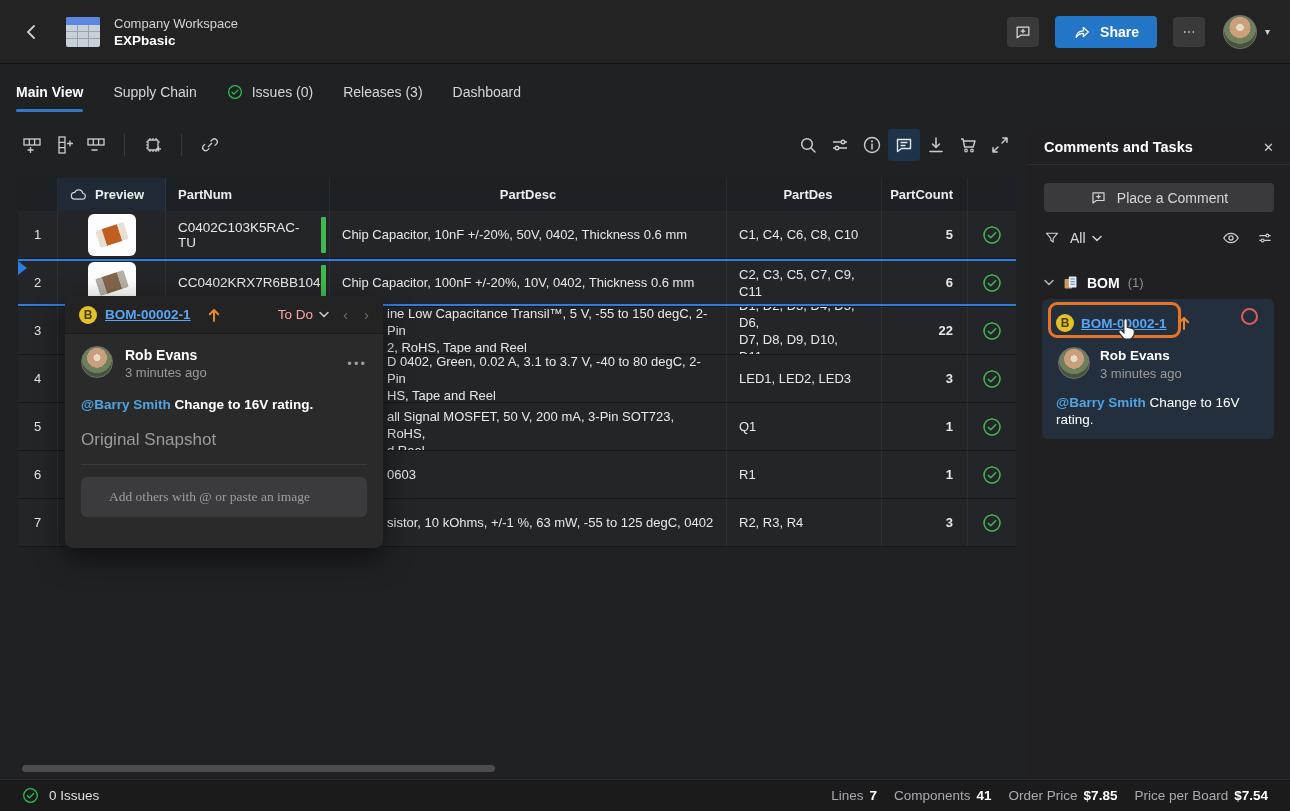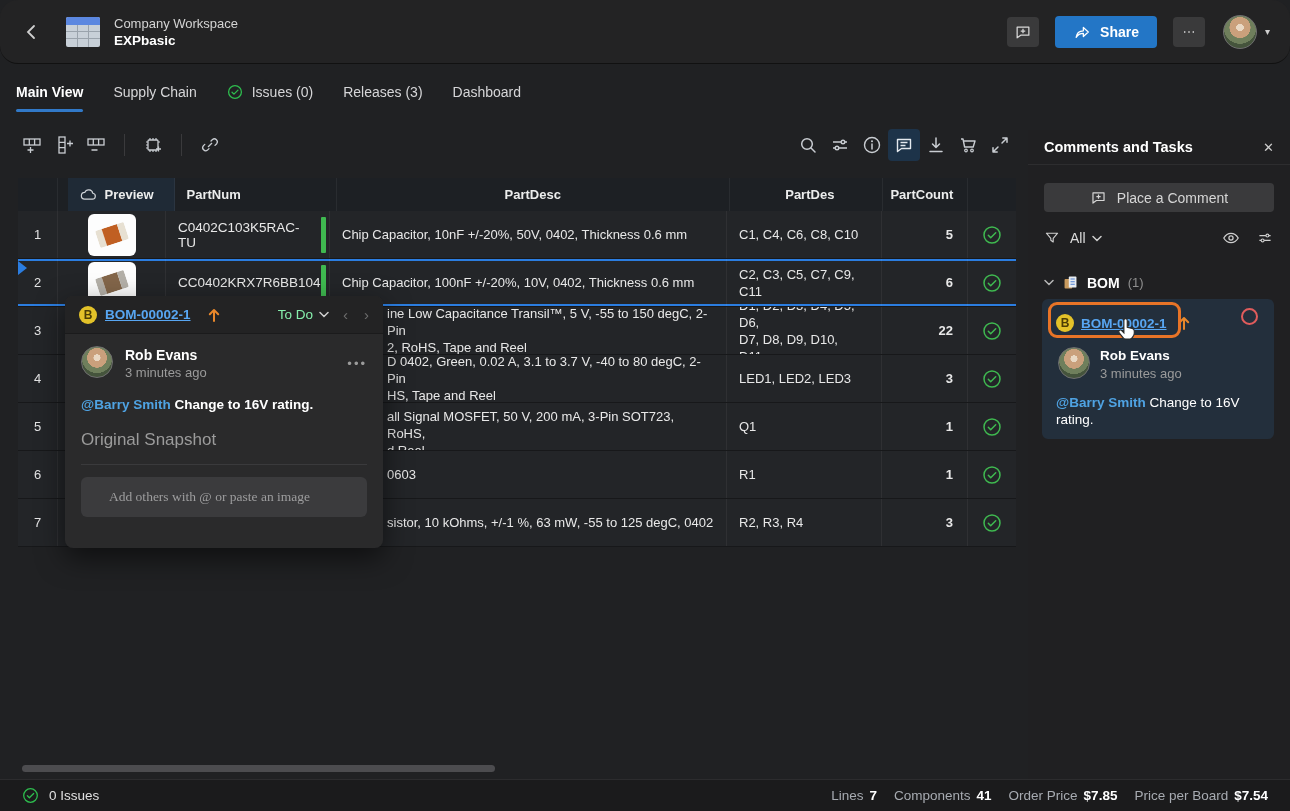--- a/index.html
+++ b/index.html
@@ -3,21 +3,21 @@
 <meta charset="utf-8">
 <style>
   * { margin:0; padding:0; box-sizing:border-box; }
   body { background:#000; }
   .screen{ position:relative; width:1290px; height:811px; background:#202123;
     font-family:"Liberation Sans", sans-serif; color:#e8e8e8; overflow:hidden; font-size:13px;}
   svg{ display:block; }
 
   
   .topbar{ position:absolute; left:0; top:0; width:1290px; height:64px; background:#232324;
-    border-bottom:1px solid #111; display:flex; align-items:center; padding:0 20px;border-radius:18px;}
+    border-bottom:1px solid #111; display:flex; align-items:center; padding:0 20px;}
   .backbtn{ width:24px; height:24px; display:flex; align-items:center; justify-content:center; color:#cfcfcf; cursor:pointer;}
   .appicon{ margin-left:22px; width:34px; height:30px; position:relative; background:#c8d0d8; border-radius:2px; overflow:hidden;}
   .appicon .band{ position:absolute; left:0; top:0; right:0; height:8px; background:#5b87e0;}
   .appicon .grid{ position:absolute; left:0; top:8px; right:0; bottom:0;
      background:
        linear-gradient(#9aa3ac,#9aa3ac) 0 6px/100% 1px no-repeat,
        linear-gradient(#9aa3ac,#9aa3ac) 0 13px/100% 1px no-repeat,
        linear-gradient(90deg,#9aa3ac,#9aa3ac) 11px 0/1px 100% no-repeat,
        linear-gradient(90deg,#9aa3ac,#9aa3ac) 22px 0/1px 100% no-repeat;}
   .titles{ margin-left:14px; line-height:17px;}
@@ -49,21 +49,21 @@
   .toolbar-right{ position:absolute; top:126px; left:792px; height:38px; display:flex; align-items:center;}
 
   
   .table{ position:absolute; left:18px; top:178px; width:998px;}
   .trow{ display:flex; width:100%;}
   .thead{ height:33px; background:#1d2024;}
   .thead .cell{ display:flex; align-items:center; font-weight:bold; color:#eceded; font-size:13px;}
   .cell{ border-right:1px solid rgba(255,255,255,0.055); padding:0 12px; overflow:hidden;}
   .c-num{ width:40px; display:flex; align-items:center; justify-content:center; padding:0;}
   .c-prev{ width:108px; display:flex; align-items:center; justify-content:center;}
-  .thead .c-prev{ background:#1f2a36; justify-content:flex-start; gap:8px; padding:0 12px;margin-left:10px;}
+  .thead .c-prev{ background:#1f2a36; justify-content:flex-start; gap:8px; padding:0 12px;}
   .c-pnum{ width:164px; position:relative; display:flex; align-items:center; font-size:13.5px;}
   .c-desc{ width:397px; display:flex; flex-direction:column; justify-content:center; line-height:17px;}
   .c-des{ width:155px; display:flex; flex-direction:column; justify-content:center; line-height:17px; padding-right:4px;}
   .c-cnt{ width:86px; display:flex; align-items:center; justify-content:flex-end; font-weight:bold; padding-right:14px;}
   .c-chk{ width:48px; display:flex; align-items:center; justify-content:center; border-right:none;}
   .drow{ height:48px; background:#232528; border-bottom:1px solid #17181a; position:relative;}
   .drow .c-num{ color:#e3e3e4;}
   .drow.selected{ box-shadow:inset 0 2px 0 #2b7de0, inset 0 -2px 0 #2b7de0;}
   .seltri{ position:absolute; left:0; top:2px; width:0; height:0;
      border-top:7px solid transparent; border-bottom:7px solid transparent; border-left:9px solid #2b7de0;}
@@ -82,21 +82,21 @@
 
   
   .popup{ position:absolute; left:65px; top:296px; width:318px; height:252px; background:#2a2a2b;
      border-radius:8px; box-shadow:0 10px 28px rgba(0,0,0,.55); z-index:5;}
   .popup-h{ height:38px; background:#232324; border-radius:8px 8px 0 0; border-bottom:1px solid #1b1b1c;
      display:flex; align-items:center; padding:0 14px;}
   .badge{ width:18px; height:18px; border-radius:50%; background:#e3c229; color:#4b3d05; font-weight:bold;
      font-size:12px; display:flex; align-items:center; justify-content:center; flex:none;}
   .reflink{ color:#58a6f2; font-weight:bold; font-size:13.5px; text-decoration:underline; margin-left:8px; cursor:pointer;}
   .uparrow{ color:#e8872b; margin-left:16px;}
-  .status-dd{ margin-left:auto; display:flex; align-items:center; gap:6px; color:#86efac; font-size:13.5px; cursor:pointer;}
+  .status-dd{ margin-left:auto; display:flex; align-items:center; gap:6px; color:#fca5a5; font-size:13.5px; cursor:pointer;}
   .navarrows{ display:flex; gap:16px; margin-left:14px; color:#6e6e6e; font-size:15px;}
   .navarrows span{ cursor:pointer;}
   .popup-b{ padding:12px 16px 0 16px; position:relative;}
   .author{ display:flex; gap:12px;}
   .author .avatar{ width:32px; height:32px; flex:none;}
   .aname{ font-weight:bold; font-size:14px; color:#fff; line-height:18px;}
   .atime{ color:#9b9b9b; font-size:13px; line-height:18px;}
   .dots{ position:absolute; right:16px; top:22px; color:#9b9b9b; letter-spacing:2px; cursor:pointer;}
   .cmt{ margin:14px 0 0 0; font-size:13.5px; line-height:17px;}
   .mention{ color:#4fa3e3; font-weight:bold;}

